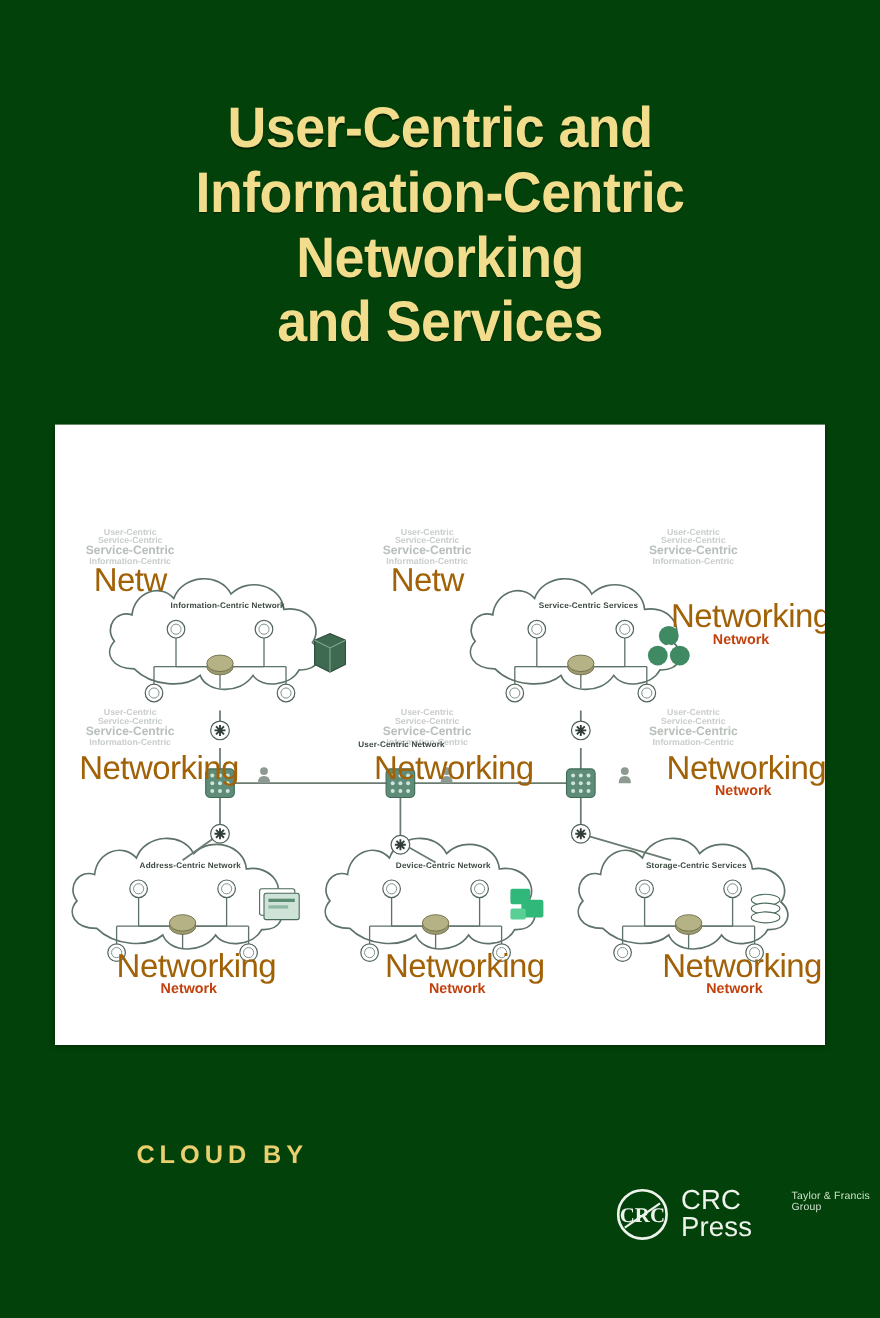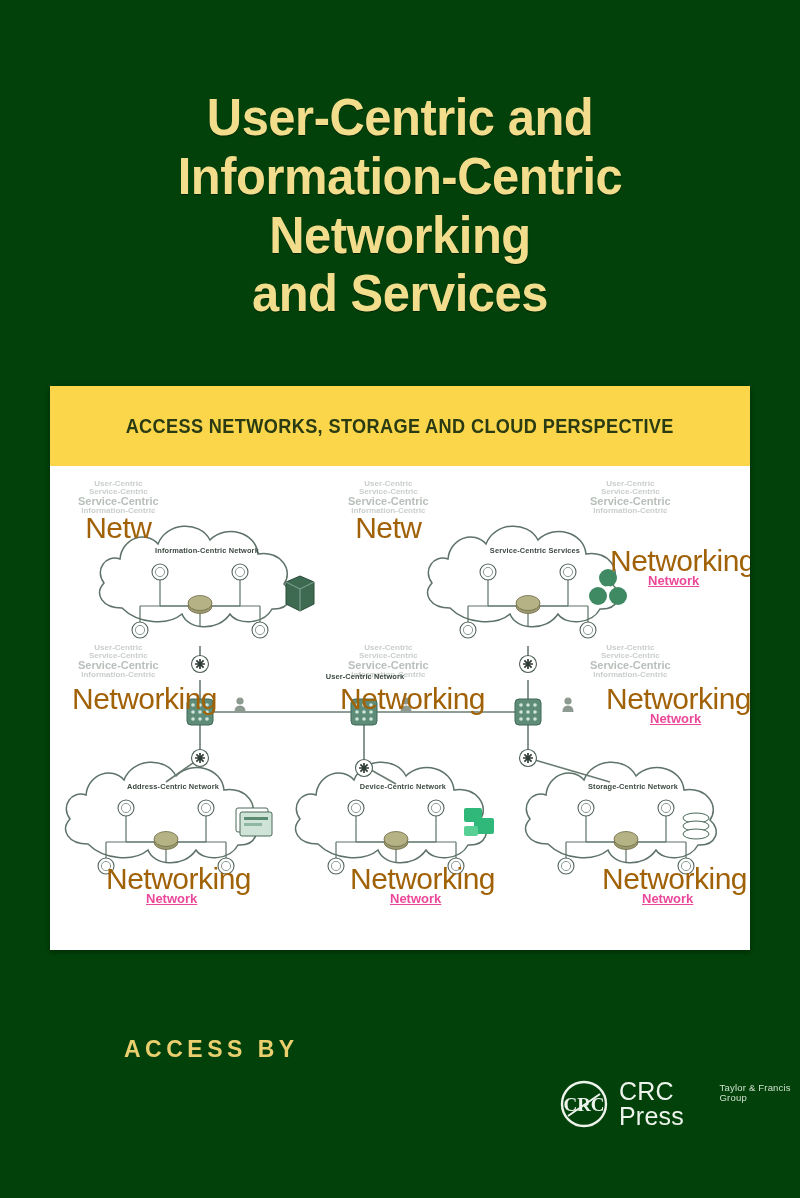--- a/index.html
+++ b/index.html
@@ -87,21 +87,21 @@
     text-align: center;
     color: #c8cdc8;
     font-family: "Liberation Sans", sans-serif;
     user-select: none;
     pointer-events: none;
     line-height: 1.0;
   }
   .wm-sm  { font-size: 8px;  font-weight: bold; color: #c9cecb; }
   .wm-md  { font-size: 11px; font-weight: bold; color: #b9c0bb; }
   .wm-lg  { font-size: 30px; font-weight: normal; color: #a16207; letter-spacing: -0.5px;}
-  .wm-xl  { font-size: 13px; font-weight: bold; color: #ec4899; text-decoration: underline; }
+  .wm-xl  { font-size: 13px; font-weight: bold; color: #c2410c; }
   .cloud-label {
     position: absolute;
     width: 100%;
     text-align: center;
     font-size: 7.4px;
     font-weight: bold;
     color: #3c4a41;
     letter-spacing: 0.15px;
     z-index: 5;
   }
@@ -166,23 +166,20 @@
 
   <div class="title-block">
     <div class="title-line l1">User-Centric and</div>
     <div class="title-line l2">Information-Centric</div>
     <div class="title-line l3">Networking</div>
     <div class="title-line l4">and Services</div>
   </div>
 
   <div class="art-panel">
 
-    <div class="subtitle-band">
-      <div class="subtitle-text">ACCESS NETWORKS, STORAGE AND CLOUD PERSPECTIVE</div>
-    </div>
 
     <div class="diagram">
 
       <div class="wm-group" style="left:28px;  top:14px;">
         <div class="wm-sm">User-Centric</div>
         <div class="wm-sm">Service-Centric</div>
         <div class="wm-md">Service-Centric</div>
         <div class="wm-sm">Information-Centric</div>
         <div class="wm-lg" style="margin-top:-2px;">Netw</div>
       </div>
@@ -394,27 +391,27 @@
         <use href="#mesh-switch" x="478" y="246"></use>
         <use href="#person" x="190" y="242"></use>
         <use href="#person" x="356" y="242"></use>
         <use href="#person" x="518" y="242"></use>
       </svg>
 
       <div class="cloud-label" style="left:72px;  top:80px;  width:170px;">Information-Centric Network</div>
       <div class="cloud-label" style="left:400px; top:80px;  width:170px;">Service-Centric Services</div>
       <div class="cloud-label" style="left:38px;  top:316px; width:170px;">Address-Centric Network</div>
       <div class="cloud-label" style="left:268px; top:316px; width:170px;">Device-Centric Network</div>
-      <div class="cloud-label" style="left:498px; top:316px; width:170px;">Storage-Centric Network</div>
+      <div class="cloud-label" style="left:498px; top:316px; width:170px;">Storage-Centric Services</div>
       <div class="cloud-label" style="left:230px; top:206px; width:170px;">User-Centric Network</div>
 
     </div>
   </div>
 
-  <div class="edited-by">ACCESS BY</div>
+  <div class="edited-by">CLOUD BY</div>
 
   <div class="crc-logo">
     <div class="crc-mark">
       <svg width="52" height="52" viewBox="0 0 52 52">
         <circle cx="26" cy="26" r="22" fill="none" stroke="#eef3ec" stroke-width="2.4"></circle>
         <text x="26" y="33" text-anchor="middle" fill="#eef3ec" font-family="Liberation Serif, serif" font-size="19" font-weight="bold">CRC</text>
         <line x1="10" y1="38" x2="42" y2="16" stroke="#eef3ec" stroke-width="2"></line>
       </svg>
     </div>
     <div class="crc-text-wrap">

